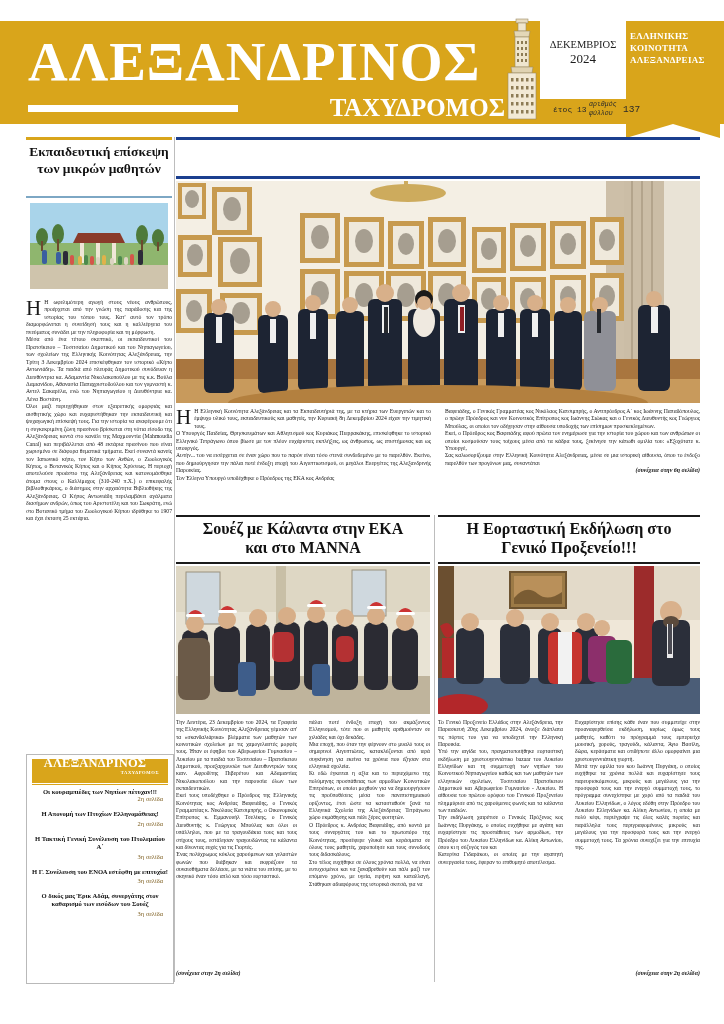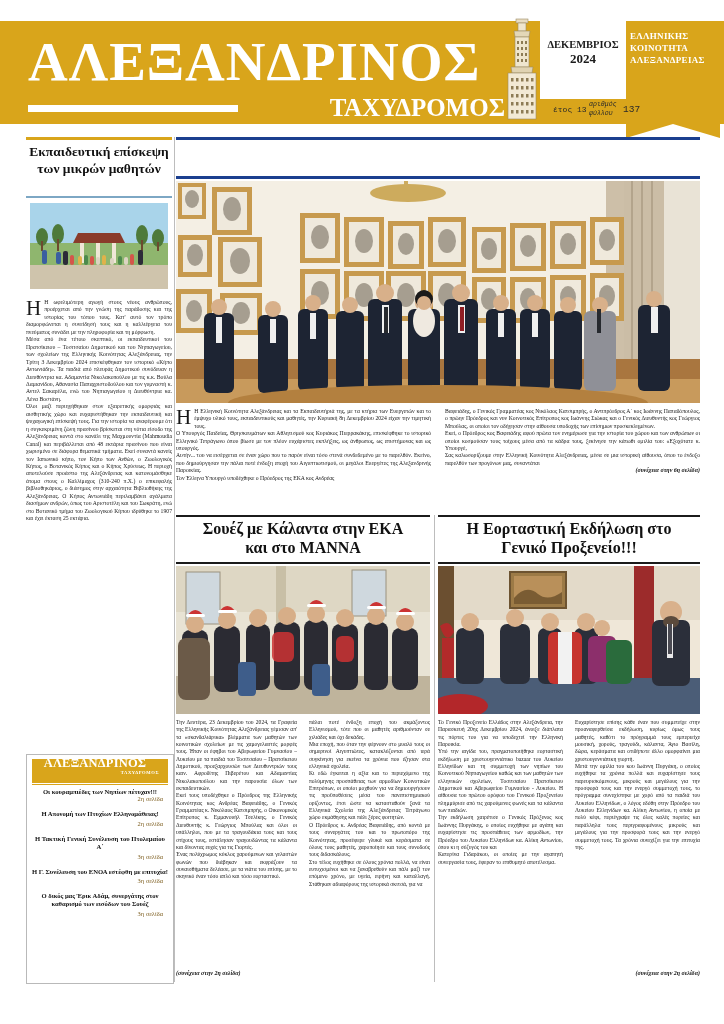--- a/index.html
+++ b/index.html
@@ -28,21 +28,21 @@
     color:#ffffff;letter-spacing:.25px;line-height:10px;white-space:nowrap;
   }
   
   .mast-datebox{
     position:absolute;left:540px;top:21px;width:86px;height:78px;background:#ffffff;
   }
   .mast-date{
     position:absolute;left:540px;top:38px;width:86px;text-align:center;
     font-family:"Liberation Serif",serif;font-size:10.5px;color:#1c1c1c;line-height:14px;
   }
-  .mast-date b{display:block;font-weight:700;}
+  .mast-date b{display:block;font-weight:400;}
   .mast-year{font-size:13px;}
   .mast-issue{
     position:absolute;left:551px;top:101px;width:92px;height:20px;
     font-family:Liberation Mono, monospace;font-size:8px;color:#2a2a2a;
   }
   .mast-issue .lbl{position:absolute;}
   .issue-etos{left:2px;top:4px;}
   .issue-arith{left:38px;top:0px;line-height:8.5px;width:28px;font-size:6.6px;font-style:italic;}
   .issue-num{left:72px;top:3px;font-size:9.5px;}
   

